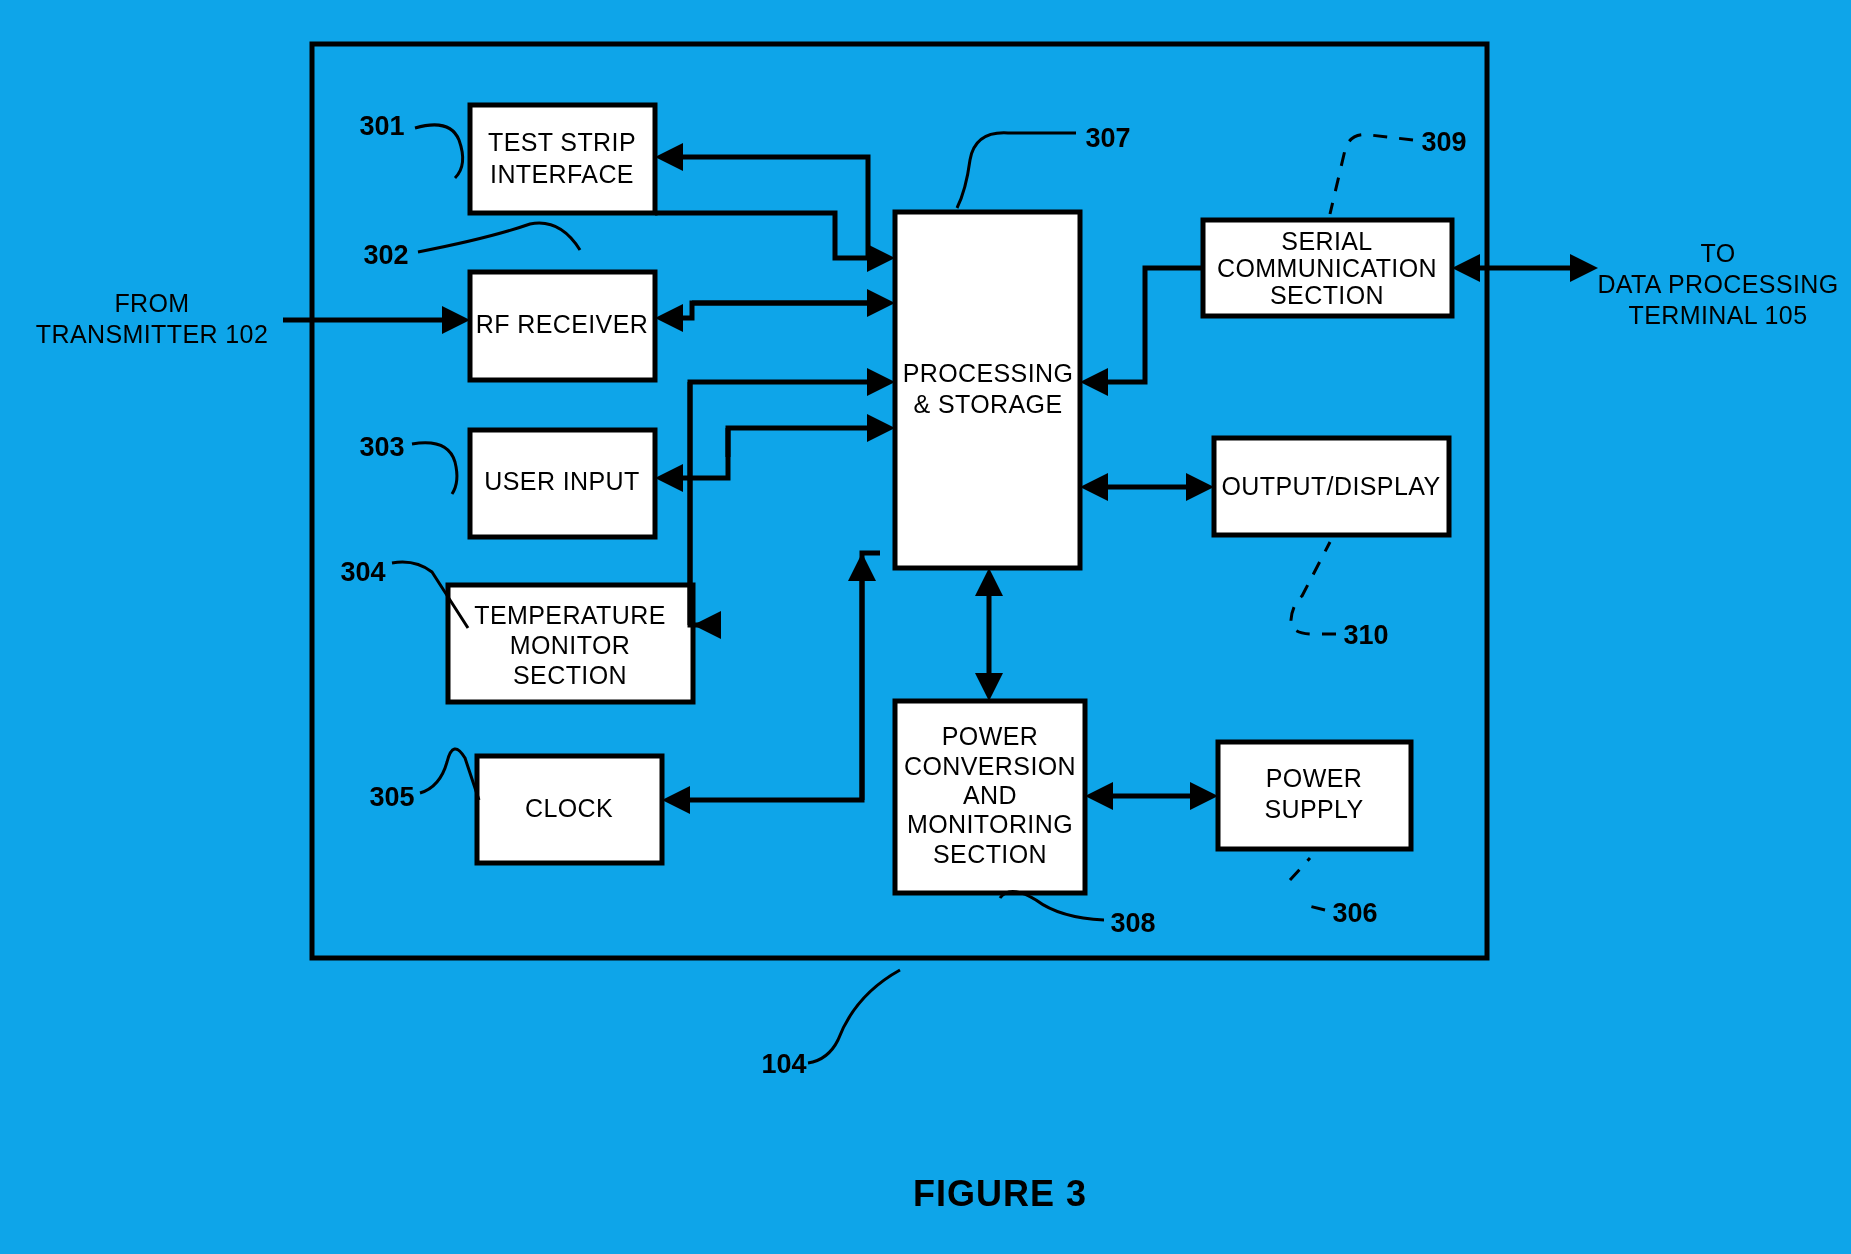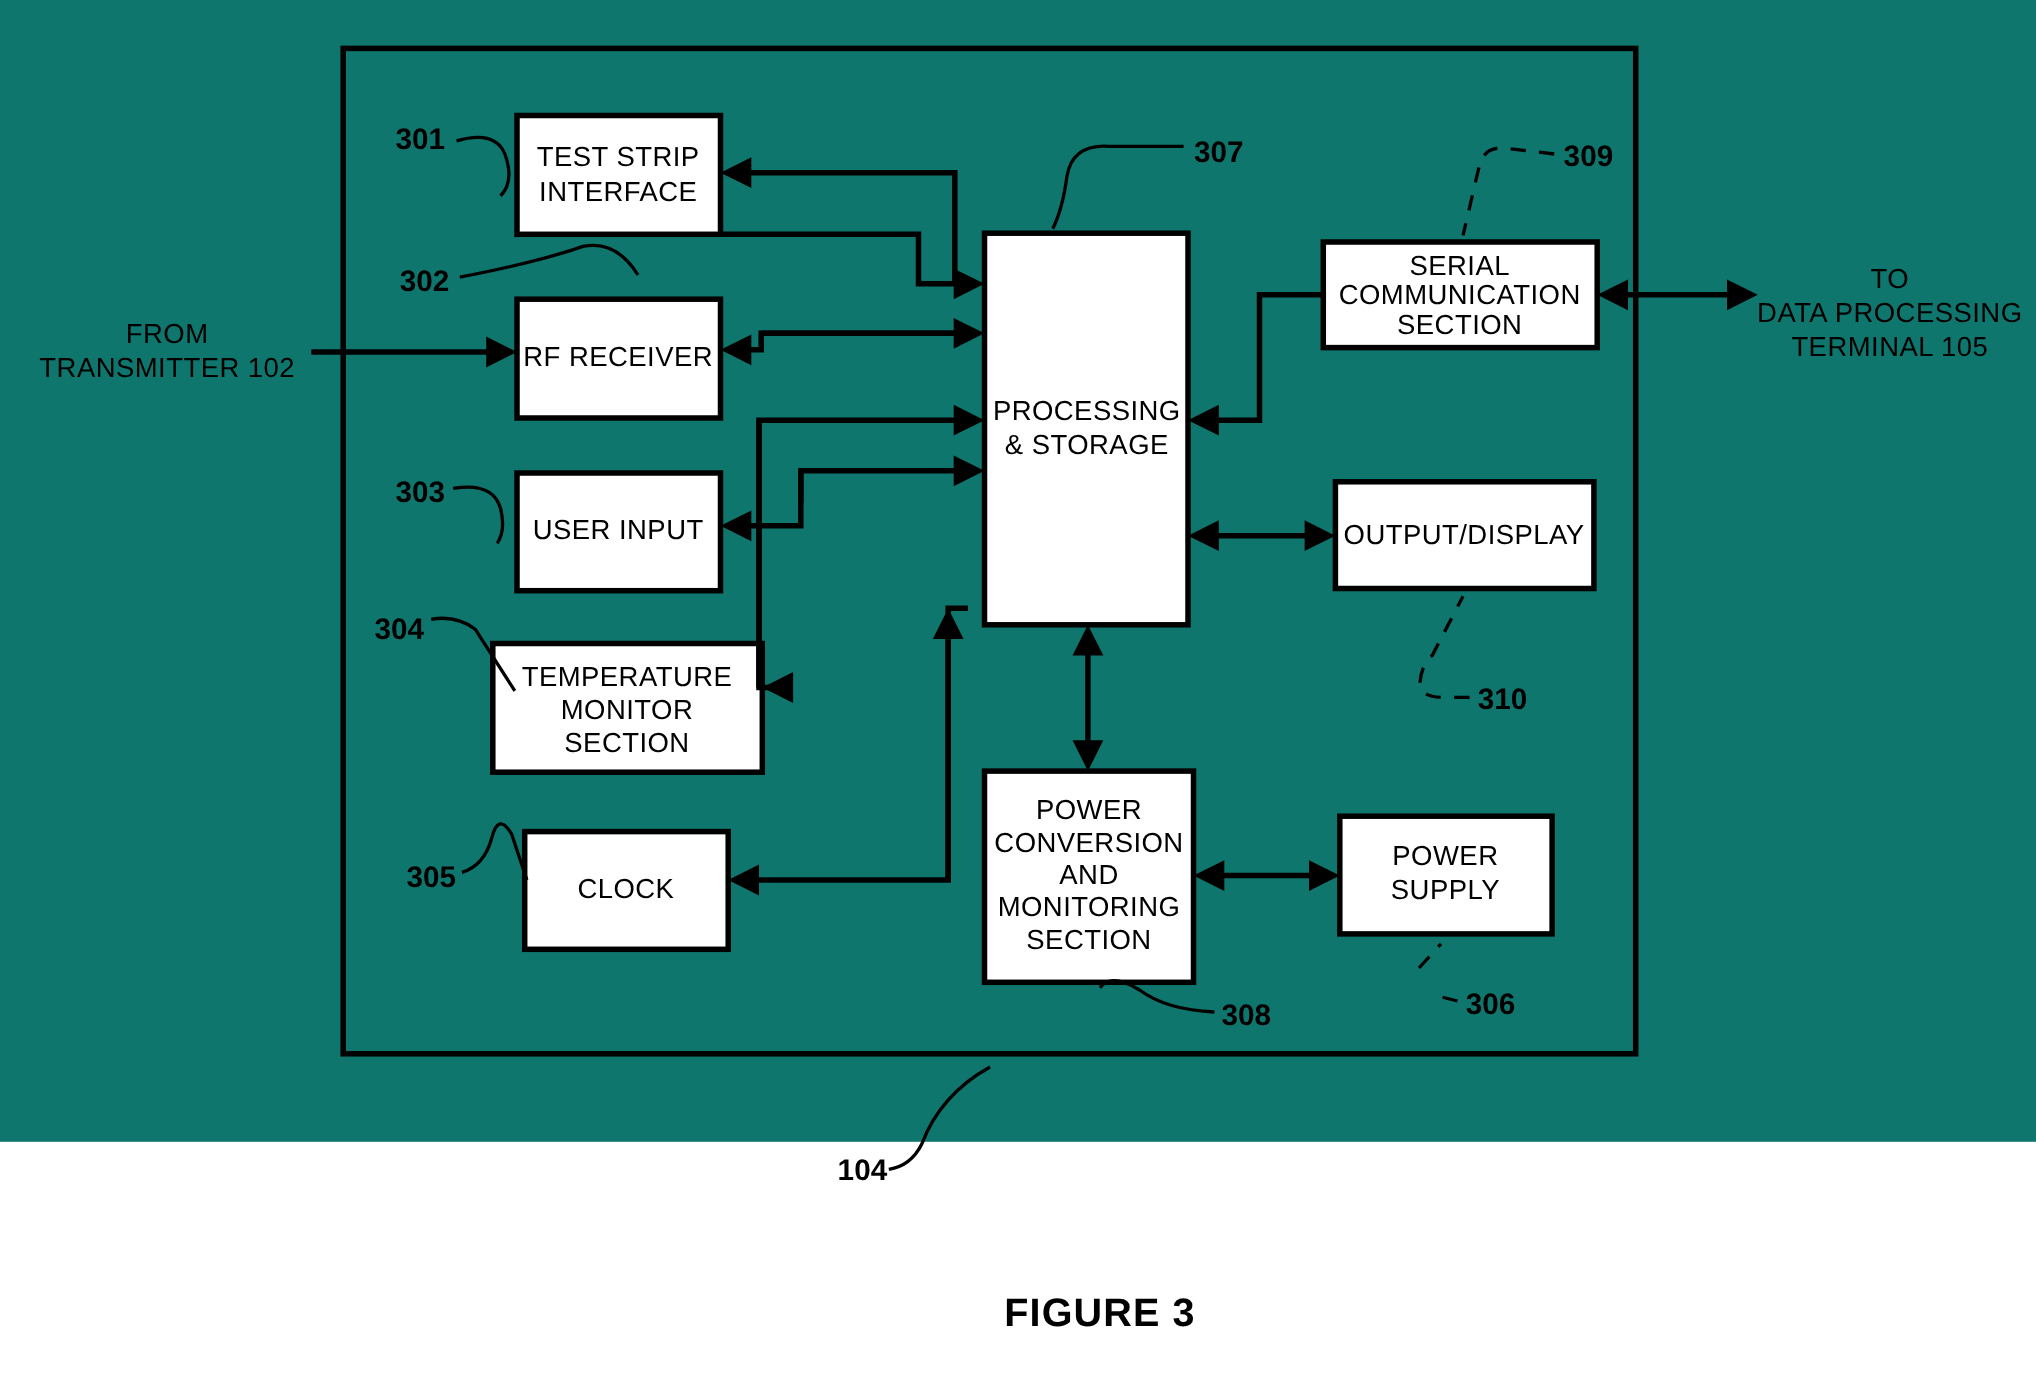--- a/index.html
+++ b/index.html
@@ -9,22 +9,22 @@
   }
   body {
     width: 1851px;
     height: 1254px;
     font-family: "Liberation Sans", sans-serif;
     overflow: hidden;
   }
   #figure-root {
     position: relative;
     width: 1851px;
-    height: 1038px;
-    background: #0f766e;
+    height: 1254px;
+    background: #0ea5e9;
   }
   svg#diagram {
     display: block;
     width: 1851px;
     height: 1254px;
   }
   .blk-rect {
     fill: #ffffff;
     stroke: #000000;
     stroke-width: 5;

